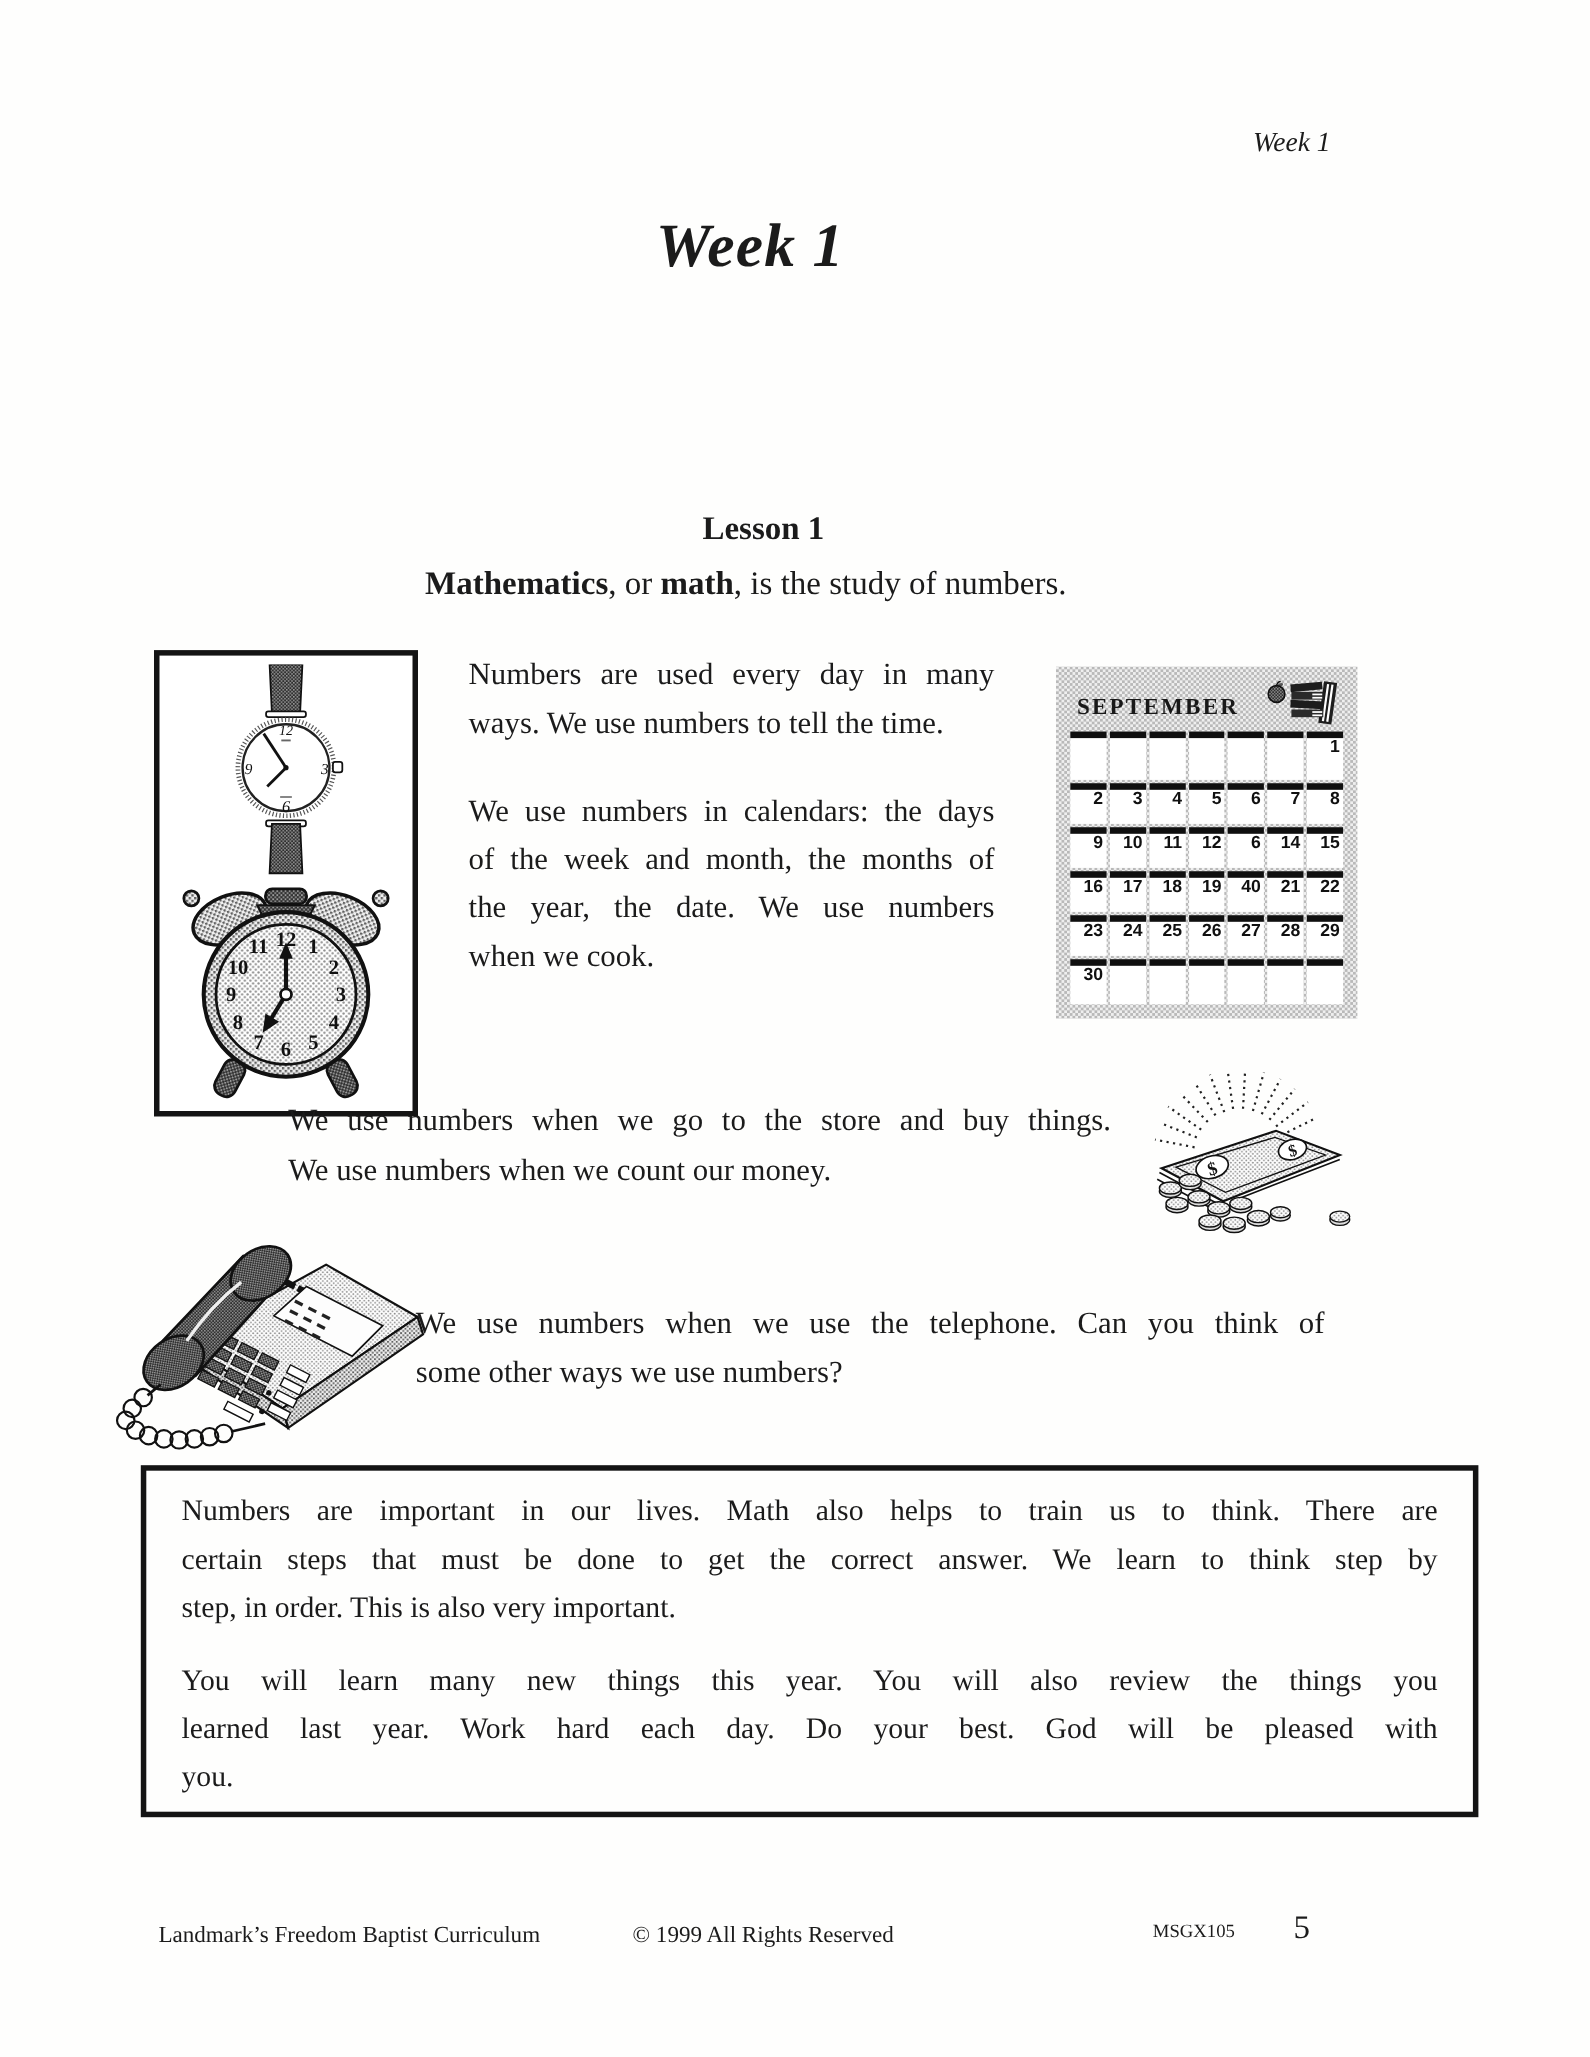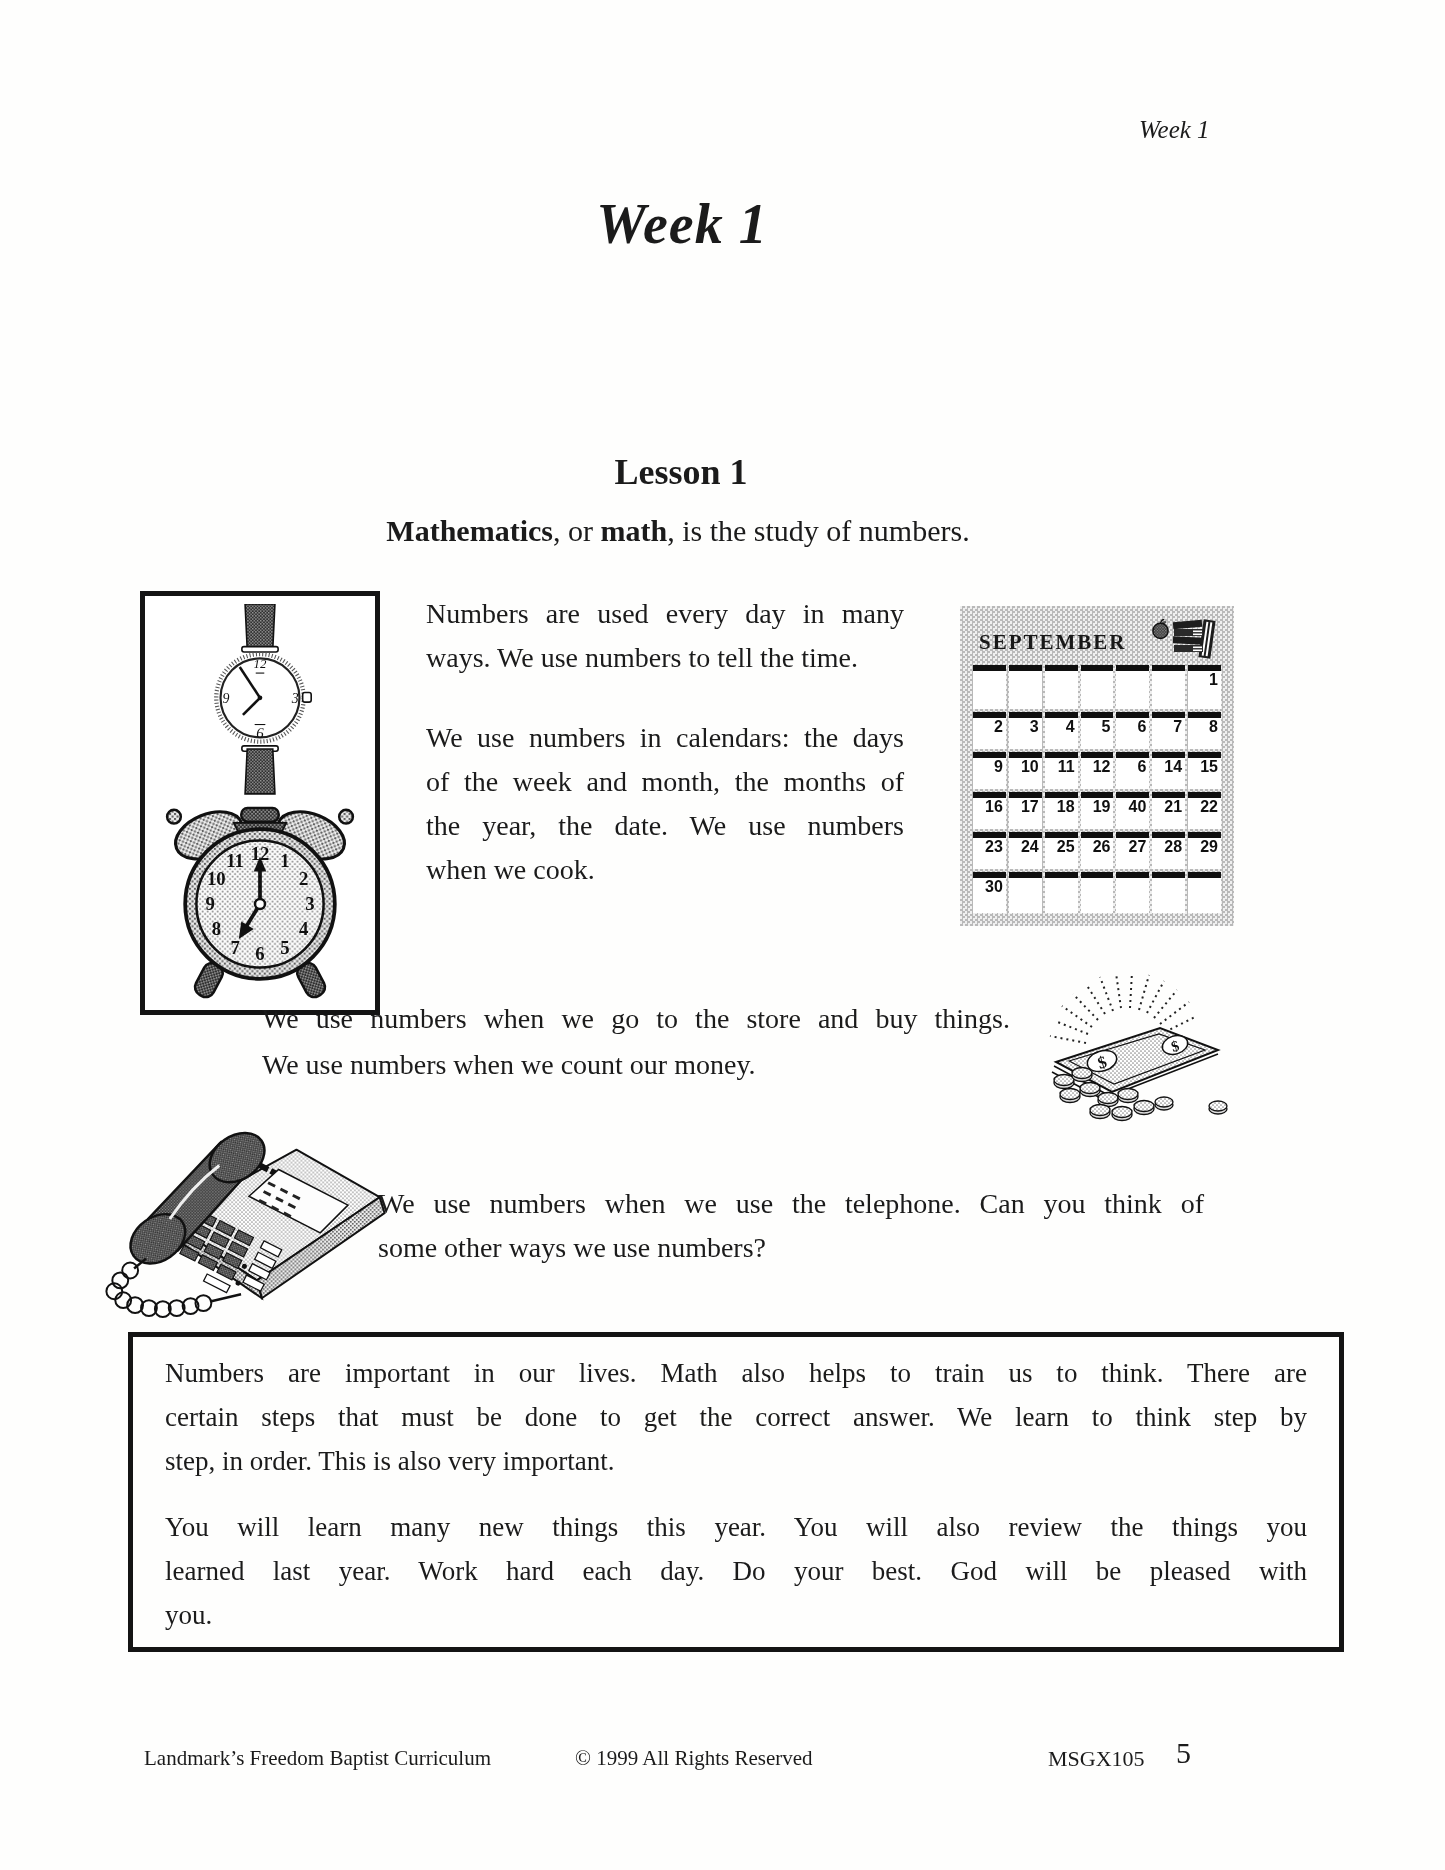--- a/index.html
+++ b/index.html
@@ -3,21 +3,21 @@
 <meta charset="utf-8">
 <style>
   html,body{margin:0;padding:0;background:#ffffff;}
   .page{position:relative;width:1445px;height:1870px;background:#fefefdff;
         font-family:"Liberation Serif",serif;color:#1b1b1b;overflow:hidden;}
 
   .corner-label{position:absolute;left:1139px;top:116px;font-style:italic;font-size:25px;white-space:nowrap;}
   .main-title{position:absolute;left:682px;top:192px;transform:translateX(-50%);
               font-size:56px;font-style:italic;font-weight:bold;margin:0;white-space:nowrap;letter-spacing:1px;}
   .lesson-title{position:absolute;left:678px;top:448px;transform:translateX(-50%);
-                font-size:36px;font-weight:bold;margin:3px;white-space:nowrap;}
+                font-size:30px;font-weight:bold;margin:16px;white-space:nowrap;}
   .intro{position:absolute;left:678px;top:514px;transform:translateX(-50%);
          font-size:30px;margin:0;white-space:nowrap;}
 
   .clock-box{position:absolute;left:140px;top:591px;width:240px;height:424px;box-sizing:border-box;
              border:5px solid #141414;background:#fff;display:flex;flex-direction:column;
              align-items:center;justify-content:space-between;padding:8px 0 10px;}
 
   .para{position:absolute;font-size:28px;line-height:44px;}
   .tline{text-align:justify;text-align-last:justify;white-space:nowrap;}
   .tline.last{text-align-last:left;}
@@ -40,21 +40,21 @@
 
   .money-art{position:absolute;left:1012px;top:958px;}
   .phone-art{position:absolute;left:90px;top:1120px;}
 
   .info-box{position:absolute;left:128px;top:1332px;width:1216px;height:320px;box-sizing:border-box;
             border:5px solid #141414;padding:14px 32px;font-size:27px;line-height:44px;}
   .p2{margin-top:22px;}
 
   .footer-left{position:absolute;left:144px;top:1746px;font-size:21px;white-space:nowrap;}
   .footer-center{position:absolute;left:575px;top:1746px;font-size:21px;white-space:nowrap;}
-  .footer-code{position:absolute;left:1048px;top:1746px;font-size:22px;white-space:nowrap;}
+  .footer-code{position:absolute;left:1048px;top:1746px;font-size:17px;white-space:nowrap;}
   .footer-page{position:absolute;left:1176px;top:1736px;font-size:30px;white-space:nowrap;}
 
   svg text{font-family:"Liberation Serif",serif;}
 </style>
 </head>
 <body>
 
 <svg width="0" height="0" style="position:absolute" aria-hidden="true">
   <defs>
     <pattern id="pDark" width="3" height="3" patternUnits="userSpaceOnUse">

